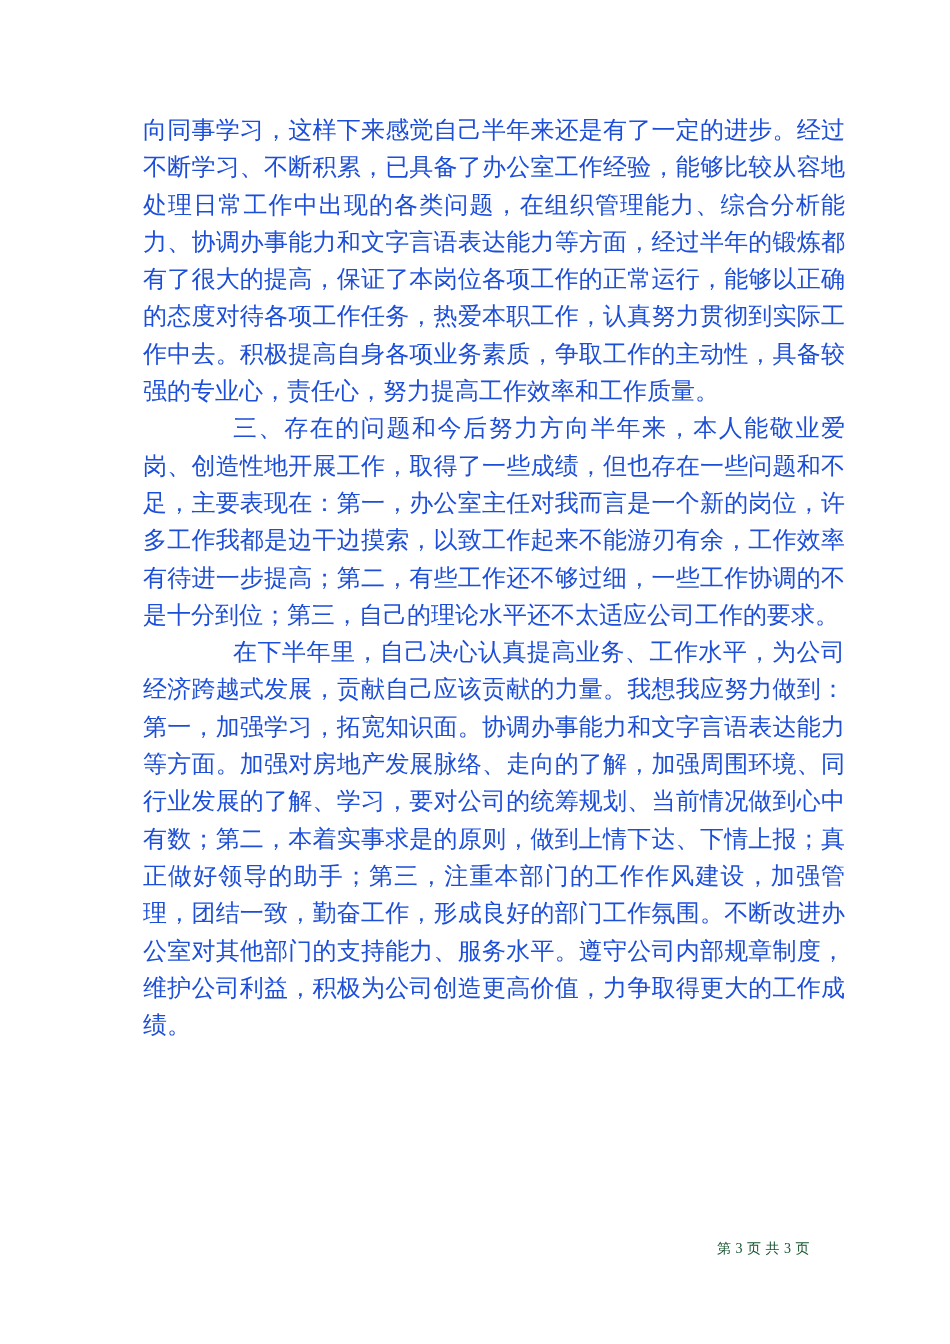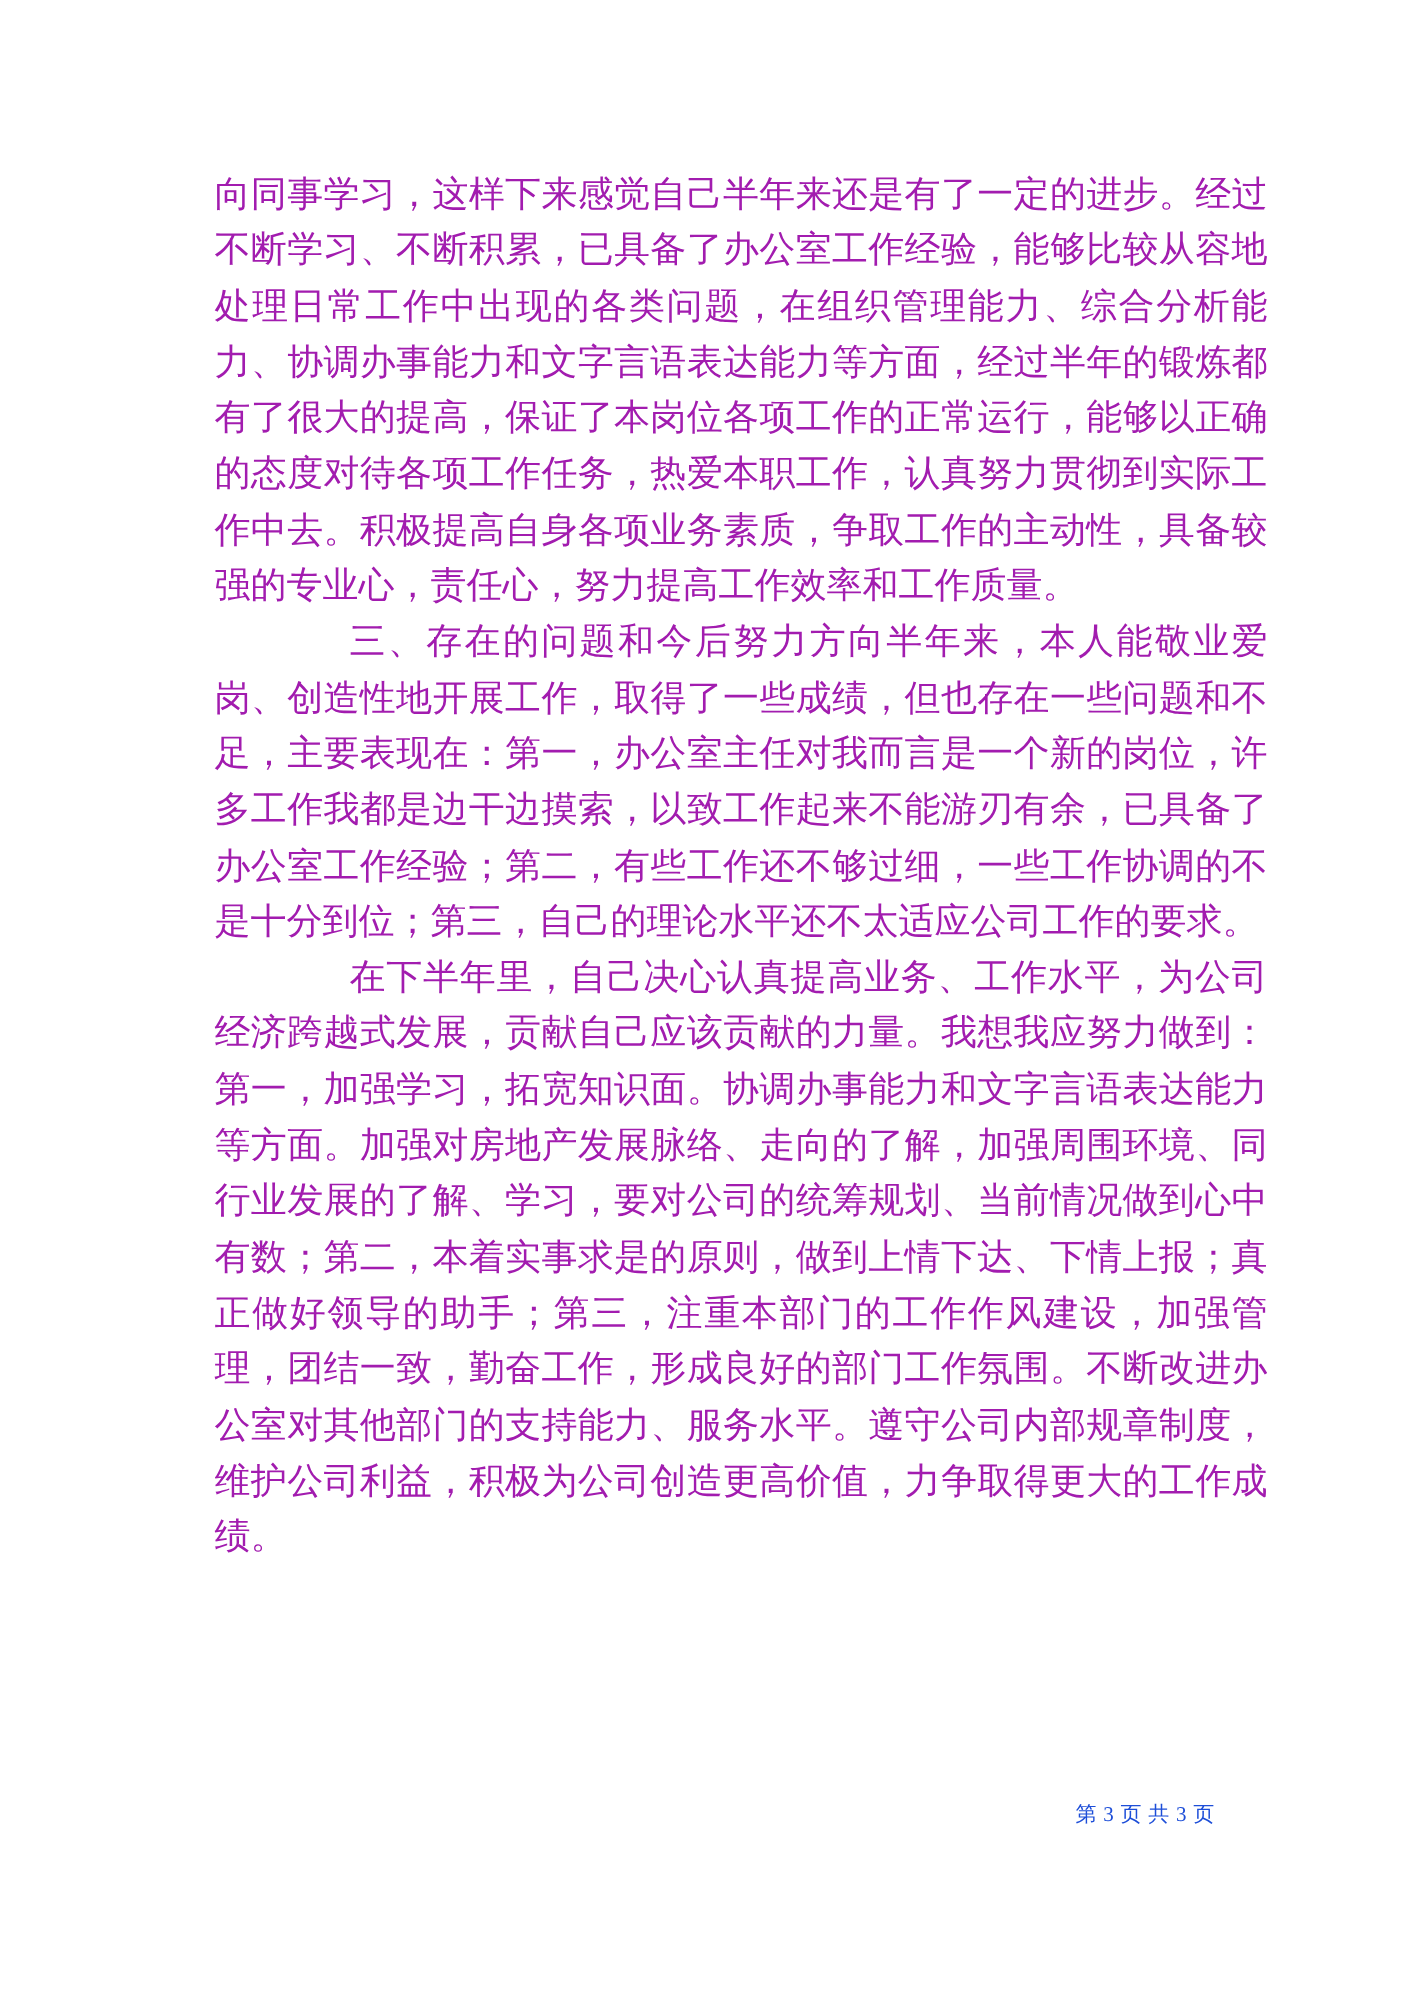--- a/index.html
+++ b/index.html
@@ -13,50 +13,50 @@
     height: 1344px;
     background: #ffffff;
     overflow: hidden;
     font-family: "Liberation Serif", "DejaVu Serif", serif;
   }
   .content {
     position: absolute;
     left: 143px;
     top: 112px;
     width: 702px;
-    color: #a21caf;
+    color: #1d4ed8;
     font-size: 24px;
     line-height: 37.3px;
     text-align: justify;
     text-justify: inter-ideograph;
     letter-spacing: 0;
   }
   .para {
     margin: 0;
     padding: 0;
     word-break: normal;
   }
   .para.indent {
     text-indent: 90px;
   }
   .page-footer {
     position: absolute;
-    top: 1202px;
+    top: 1240px;
     left: 717px;
     font-size: 14px;
     line-height: 18px;
-    color: #1d4ed8;
+    color: #14532d;
     letter-spacing: 0.5px;
     white-space: nowrap;
     font-family: "Liberation Serif", "DejaVu Serif", serif;
   }
 </style>
 </head>
 <body>
 
 <div class="page">
   <div class="content">
     <p class="para">向同事学习，这样下来感觉自己半年来还是有了一定的进步。经过不断学习、不断积累，已具备了办公室工作经验，能够比较从容地处理日常工作中出现的各类问题，在组织管理能力、综合分析能力、协调办事能力和文字言语表达能力等方面，经过半年的锻炼都有了很大的提高，保证了本岗位各项工作的正常运行，能够以正确的态度对待各项工作任务，热爱本职工作，认真努力贯彻到实际工作中去。积极提高自身各项业务素质，争取工作的主动性，具备较强的专业心，责任心，努力提高工作效率和工作质量。</p>
-    <p class="para indent">三、存在的问题和今后努力方向半年来，本人能敬业爱岗、创造性地开展工作，取得了一些成绩，但也存在一些问题和不足，主要表现在：第一，办公室主任对我而言是一个新的岗位，许多工作我都是边干边摸索，以致工作起来不能游刃有余，已具备了办公室工作经验；第二，有些工作还不够过细，一些工作协调的不是十分到位；第三，自己的理论水平还不太适应公司工作的要求。</p>
+    <p class="para indent">三、存在的问题和今后努力方向半年来，本人能敬业爱岗、创造性地开展工作，取得了一些成绩，但也存在一些问题和不足，主要表现在：第一，办公室主任对我而言是一个新的岗位，许多工作我都是边干边摸索，以致工作起来不能游刃有余，工作效率有待进一步提高；第二，有些工作还不够过细，一些工作协调的不是十分到位；第三，自己的理论水平还不太适应公司工作的要求。</p>
     <p class="para indent">在下半年里，自己决心认真提高业务、工作水平，为公司经济跨越式发展，贡献自己应该贡献的力量。我想我应努力做到：第一，加强学习，拓宽知识面。协调办事能力和文字言语表达能力等方面。加强对房地产发展脉络、走向的了解，加强周围环境、同行业发展的了解、学习，要对公司的统筹规划、当前情况做到心中有数；第二，本着实事求是的原则，做到上情下达、下情上报；真正做好领导的助手；第三，注重本部门的工作作风建设，加强管理，团结一致，勤奋工作，形成良好的部门工作氛围。不断改进办公室对其他部门的支持能力、服务水平。遵守公司内部规章制度，维护公司利益，积极为公司创造更高价值，力争取得更大的工作成绩。</p>
   </div>
   <div class="page-footer">第 3 页 共 3 页</div>
 </div>
 
 </body></html>

